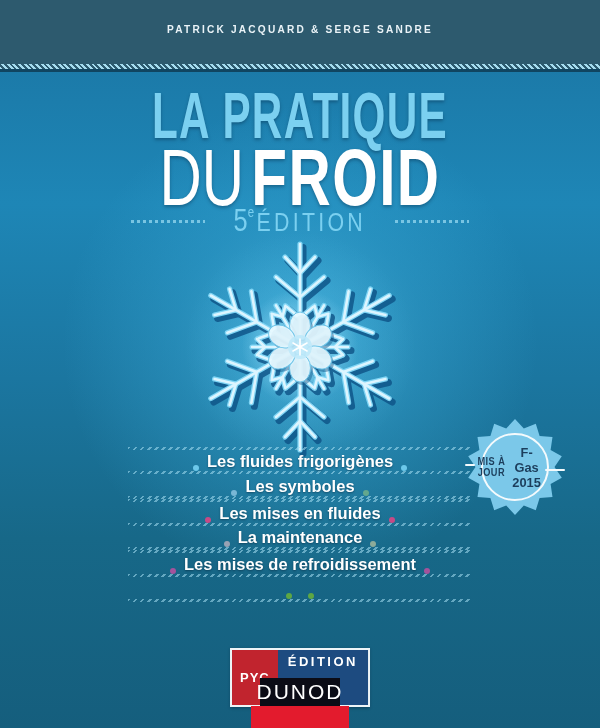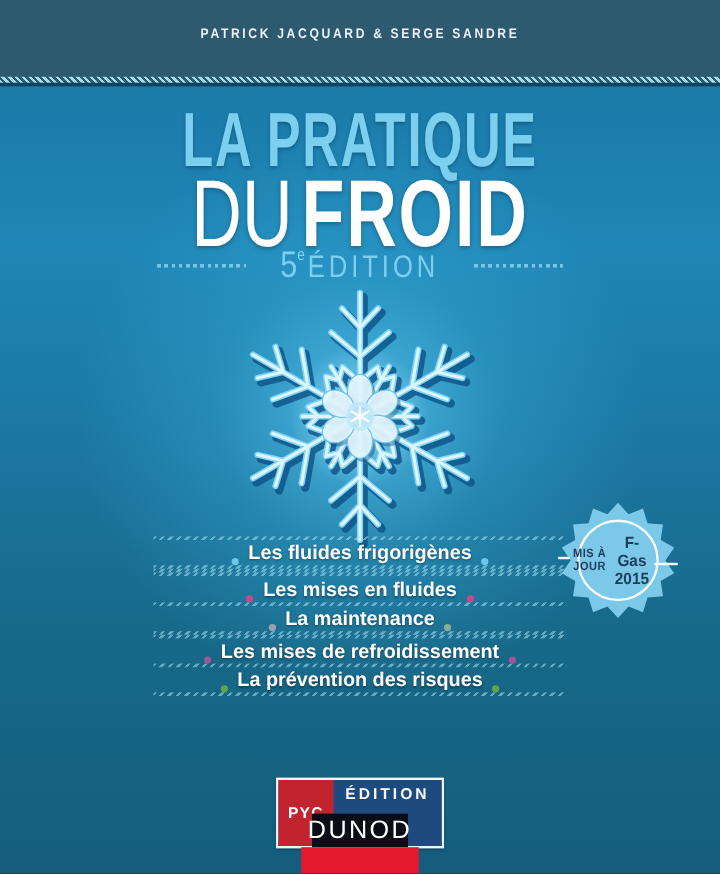--- a/index.html
+++ b/index.html
@@ -187,20 +187,25 @@
   </div>
 
   <div class="topics" id="topics">
       <div class="dotline"></div>
     <div class="topic">
       <span class="dot left" style="background: rgb(108, 200, 234);"></span>
       <span class="topic-label">Les fluides frigorigènes</span>
       <span class="dot right" style="background: rgb(108, 200, 234);"></span>
     </div>
   <div class="dotline"></div>
+    <div class="topic">
+      <span class="dot left" style="background: rgb(121, 183, 213);"></span>
+      <span class="topic-label">Les symboles</span>
+      <span class="dot right" style="background: rgb(99, 167, 142);"></span>
+    </div>
   <div class="dotline"></div>
   <div class="dotline"></div>
     <div class="topic">
       <span class="dot left" style="background: rgb(199, 74, 134);"></span>
       <span class="topic-label">Les mises en fluides</span>
       <span class="dot right" style="background: rgb(199, 74, 134);"></span>
     </div>
   <div class="dotline"></div>
     <div class="topic">
       <span class="dot left" style="background: rgb(152, 162, 180);"></span>
@@ -210,21 +215,20 @@
   <div class="dotline"></div>
   <div class="dotline"></div>
     <div class="topic">
       <span class="dot left" style="background: rgb(164, 83, 156);"></span>
       <span class="topic-label">Les mises de refroidissement</span>
       <span class="dot right" style="background: rgb(164, 83, 156);"></span>
     </div>
   <div class="dotline"></div>
     <div class="topic">
       <span class="dot left" style="background: rgb(94, 167, 67);"></span>
-      <span class="topic-label">La prévention des risques</span>
       <span class="dot right" style="background: rgb(94, 167, 67);"></span>
     </div>
   <div class="dotline"></div>
     </div>
 
   <div class="pyc-badge">
     <span class="pyc-left">PYC</span>
     <span class="pyc-right">ÉDITION</span>
   </div>
   <div class="dunod-box">DUNOD</div>

